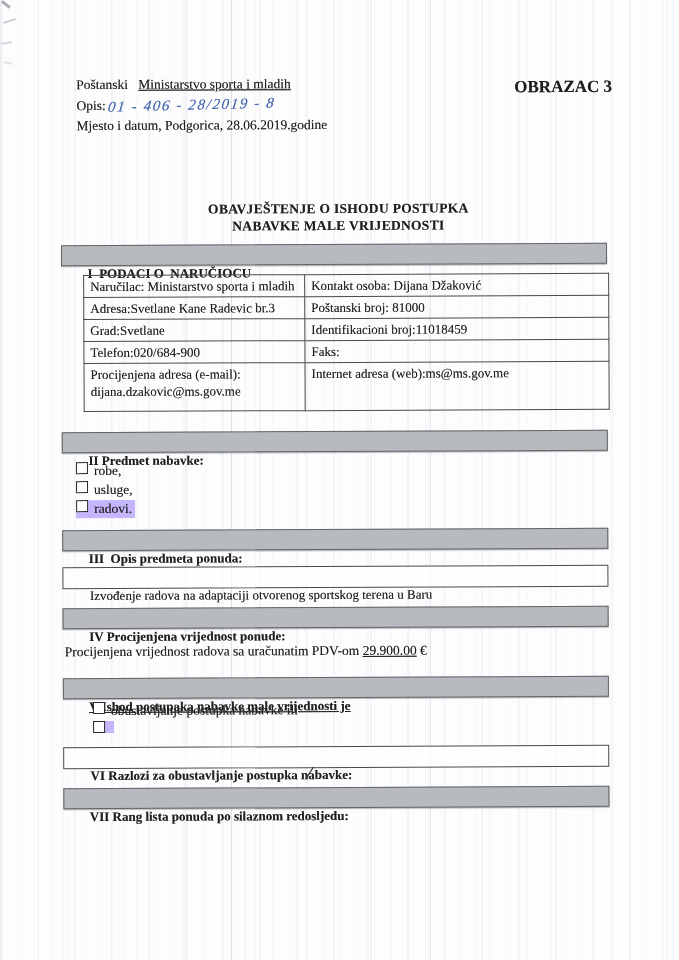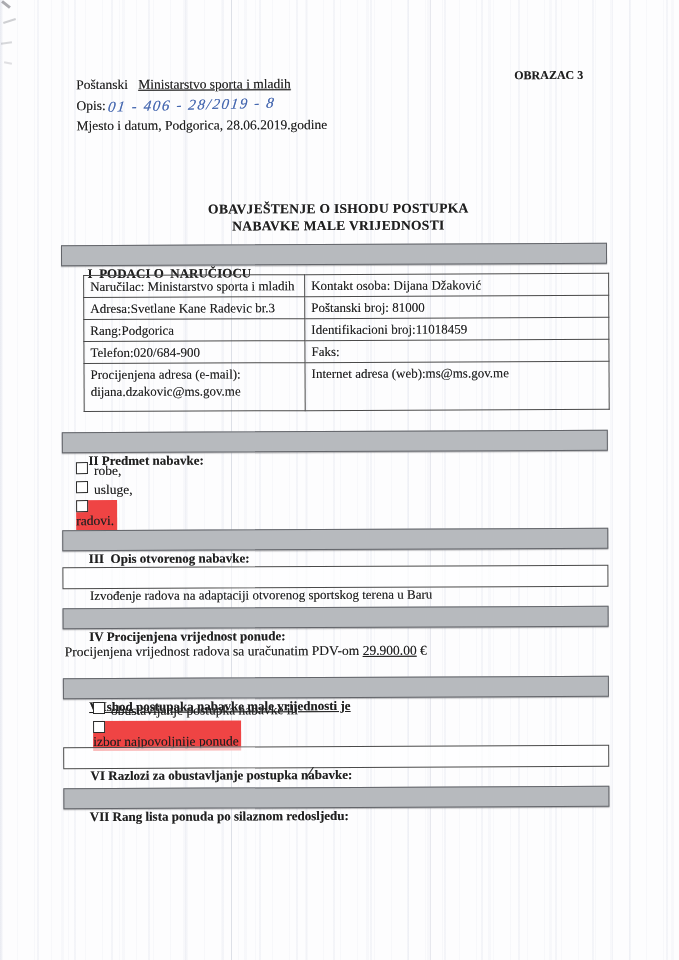--- a/index.html
+++ b/index.html
@@ -16,21 +16,21 @@
       repeating-linear-gradient(90deg, rgba(212,216,230,0.14) 0 3px, transparent 3px 61px),
       repeating-linear-gradient(90deg, rgba(196,202,218,0.10) 0 1px, transparent 1px 17px);
   }
   .vline{position:absolute;top:0;bottom:0;width:1px;background:rgba(150,158,178,0.30);pointer-events:none;}
   .content{position:absolute;inset:0;transform:rotate(-0.25deg);transform-origin:50% 50%;}
   .txt{font-size:13.5px;line-height:20px;}
   .fuzz{text-shadow:0 0 0.5px rgba(40,40,40,0.55);}
   .u{text-decoration:underline;}
   .b{font-weight:bold;}
   .header-left{position:absolute;left:78px;top:74px;}
-  .obrazac{position:absolute;left:516px;top:69px;font-size:12px;text-align:center;}
+  .obrazac{position:absolute;left:516px;top:78px;font-size:17px;text-align:center;}
   .handwriting{
     display:inline-block;font-style:italic;color:#4668b0;font-size:15px;
     letter-spacing:1.6px;transform:skewX(-8deg) rotate(-1.2deg);margin-left:3px;
     text-shadow:0 0 0.4px rgba(70,104,176,0.6);
   }
   .doc-title{position:absolute;left:0;right:0;top:200px;text-align:center;
     font-weight:bold;font-size:13.5px;line-height:17px;letter-spacing:0.3px;}
   .sec-bar{
     position:absolute;left:62px;width:546px;height:21px;box-sizing:border-box;
     background:#b7babe;border:1px solid #63656a;box-shadow:0 1px 1px rgba(95,95,100,0.45);
@@ -48,21 +48,21 @@
   .info-table td{
     border:1px solid #4a4a4a;padding:2px 6px;vertical-align:top;
     white-space:pre-line;line-height:17px;
   }
   .info-table td.c1{width:208px;}
   .info-table tr{height:22px;}
   .info-table tr.tall{height:48px;}
   .opt-list{position:absolute;font-size:13.5px;line-height:18px;}
   .opt{display:block;}
   .opt-inner{display:inline-flex;align-items:flex-start;padding-right:3px;}
-  .opt-inner.hl{background:#ef4444;flex-direction:column;}
+  .opt-inner.hl{background:#c4b5fd;}
   .cbx{
     display:inline-block;width:10px;height:10px;border:1.4px solid #2b2b2b;
     background:#fff;margin-right:6px;flex:0 0 auto;
   }
   .slash{
     position:absolute;left:306px;top:763px;font-size:17px;font-style:italic;
     transform:rotate(6deg);color:#2a2a2a;
   }
   
   .art{position:absolute;pointer-events:none;background:rgba(70,72,82,0.45);}
@@ -108,21 +108,21 @@
       <tbody>
         <tr>
           <td class="c1">Naručilac: Ministarstvo sporta i mladih</td>
           <td>Kontakt osoba: Dijana Džaković</td>
         </tr>
         <tr>
           <td class="c1">Adresa:Svetlane Kane Radevic br.3</td>
           <td>Poštanski broj: 81000</td>
         </tr>
         <tr>
-          <td class="c1">Rang:Podgorica</td>
+          <td class="c1">Grad:Svetlane</td>
           <td>Identifikacioni broj:11018459</td>
         </tr>
         <tr>
           <td class="c1">Telefon:020/684-900</td>
           <td>Faks:</td>
         </tr>
         <tr class="tall">
           <td class="c1">Procijenjena adresa (e-mail):
 dijana.dzakovic@ms.gov.me</td>
           <td>Internet adresa (web):ms@ms.gov.me</td>
@@ -148,21 +148,21 @@
       </span>
       <span class="opt">
         <span class="opt-inner hl">
           <span class="cbx"></span>
           <span>radovi.</span>
         </span>
       </span>
     </div>
 
     <div class="sec-bar" style="top:529px;">
-      <span>III  Opis otvorenog nabavke:</span>
+      <span>III  Opis predmeta ponuda:</span>
     </div>
     <div class="frame-box" style="top:566px;height:22px;">
       <span>Izvođenje radova na adaptaciji otvorenog sportskog terena u Baru</span>
     </div>
 
     <div class="sec-bar" style="top:607px;">
       <span>IV Procijenjena vrijednost ponude:</span>
     </div>
     <div class="txt" style="position:absolute;left:64px;top:641px;">
       <span>Procijenjena vrijednost radova sa uračunatim PDV-om </span><span class="u">29.900.00</span><span> €</span>
@@ -174,21 +174,20 @@
     <div class="opt-list" style="left:92px;top:700px;">
       <span class="opt">
         <span class="opt-inner">
           <span class="cbx"></span>
           <span>obustavljanje postupka nabavke ili</span>
         </span>
       </span>
       <span class="opt">
         <span class="opt-inner hl">
           <span class="cbx"></span>
-          <span>izbor najpovoljnije ponude</span>
         </span>
       </span>
     </div>
 
     <div class="frame-box b" style="top:746px;height:22px;">
       <span>VI Razlozi za obustavljanje postupka nabavke:</span>
     </div>
     <div class="slash">/</div>
 
     <div class="sec-bar" style="top:787px;">

